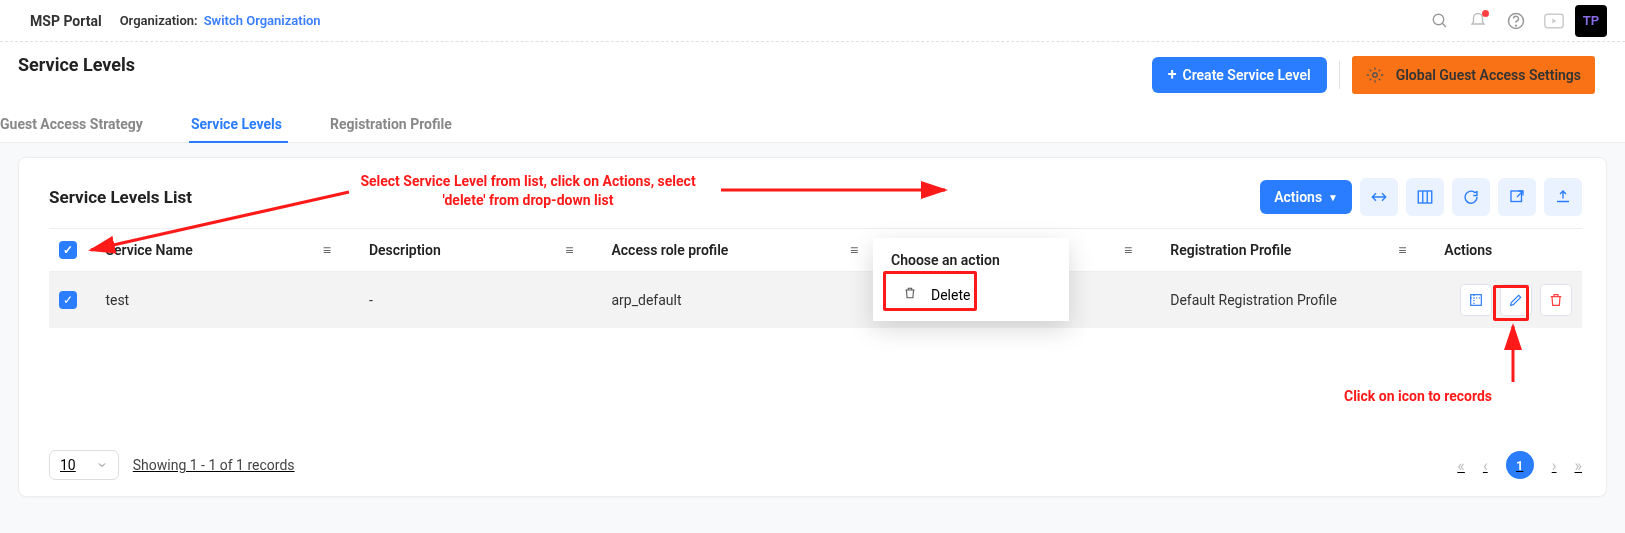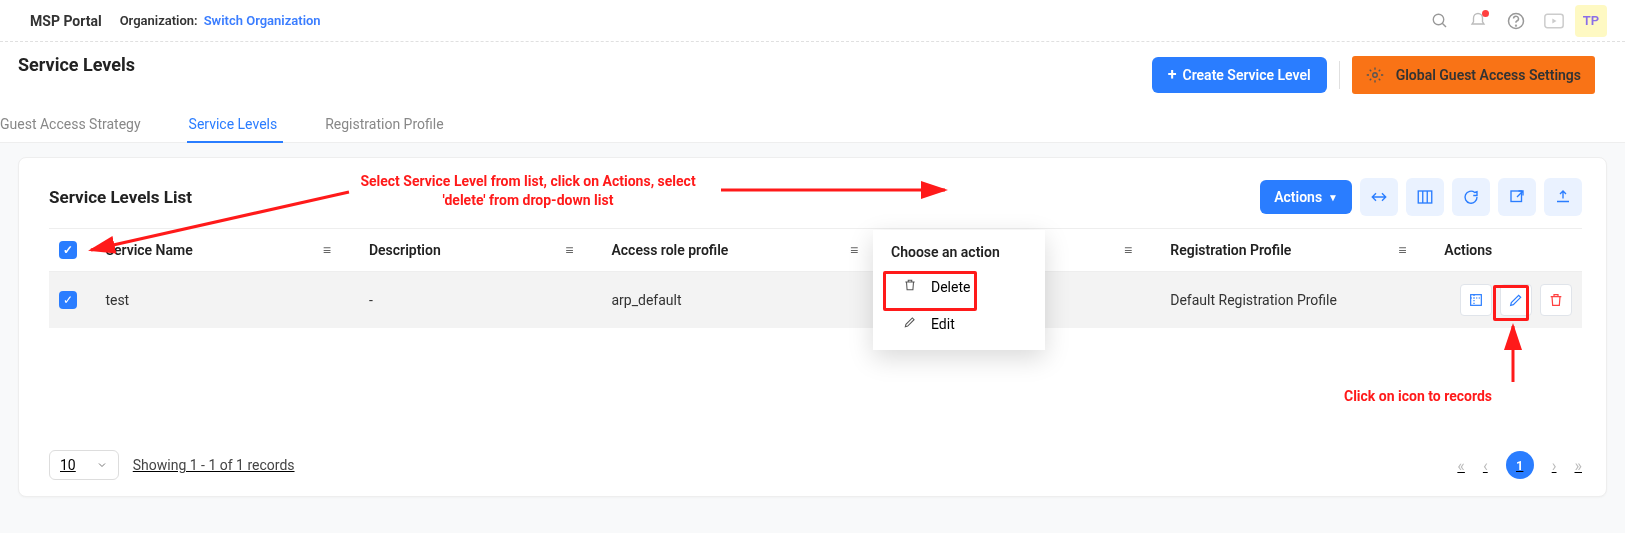--- a/index.html
+++ b/index.html
@@ -6,36 +6,36 @@
   body { background: #f8f9fa; width: 1625px; height: 533px; overflow: hidden; position: relative; }
   
   
   .topbar { background: #fff; border-bottom: 1px dashed #e0e0e0; height: 42px; display: flex; align-items: center; padding: 0 18px 0 30px; }
   .app-title { font-weight: 700; color: #333; font-size: 14px; margin-right: 18px; }
   .org-label { font-size: 13px; font-weight: 600; color: #333; margin-right: 6px; }
   .org-link { font-size: 13px; font-weight: 600; color: #3a7dff; cursor: pointer; }
   .topbar-spacer { flex: 1; }
   .topbar-icon { width: 34px; height: 34px; display: flex; align-items: center; justify-content: center; color: #999; margin-left: 4px; cursor: pointer; position: relative; }
   .dot-red { position: absolute; top: 6px; right: 6px; width: 7px; height: 7px; border-radius: 50%; background: #ff4040; }
-  .user-chip { width: 32px; height: 32px; border-radius: 4px; background: #fef9c3; color: #8a6ee8; display: flex; align-items: center; justify-content: center; font-size: 13px; font-weight: 600; margin-left: 4px;}
+  .user-chip { width: 32px; height: 32px; border-radius: 4px; background: #000000; color: #8a6ee8; display: flex; align-items: center; justify-content: center; font-size: 13px; font-weight: 600; margin-left: 4px;}
   
   
   .page-head { background: #fff; display: flex; align-items: flex-start; padding: 12px 30px 0 18px; }
   .page-head-left { flex: 1; }
   .page-title { font-size: 18px; font-weight: 700; color: #222; margin-bottom: 4px; }
   .breadcrumb { color: #888; font-size: 12px; }
   .page-head-right { display: flex; align-items: center; gap: 12px; padding-top: 2px; }
   .btn-primary { background: #2a7dff; color: #fff; border: none; border-radius: 6px; font-size: 14px; font-weight: 600; padding: 10px 16px; display: flex; align-items: center; gap: 6px; cursor: pointer; }
   .btn-primary .plus { font-size: 16px; line-height: 1; }
   .vsep { width: 1px; height: 28px; background: #e0e0e0; }
   .global-btn { display: flex; align-items: center; gap: 12px; background: #f97316; border-radius: 3px; padding: 10px 14px; color: #333; font-weight: 600; font-size: 14px; cursor: pointer; }
   
   
   .tabs { background: #fff; border-bottom: 1px solid #eee; display: flex; padding: 14px 0 0 0; gap: 0; }
-  .tab { padding: 8px 24px 10px 0; margin-right: 0; color: #888; font-size: 14px; font-weight: 400; cursor: pointer; position: relative; margin-left: 0;}
+  .tab { padding: 8px 24px 10px 0; margin-right: 0; color: #888; font-size: 14px; font-weight: 700; cursor: pointer; position: relative; margin-left: 0;}
   .tab:first-child { margin-left: 0; }
   .tab.active { color: #2a7dff; }
   .tab.active::after { content: ''; position: absolute; left: -2px; right: 18px; bottom: -1px; height: 2px; background: #2a7dff; }
   .tabs .tab:nth-child(2){ margin-left: 24px; }
   .tabs .tab:nth-child(3){ margin-left: 24px; }
   
   
   .card { background: #fff; border: 1px solid #eee; border-radius: 8px; margin: 14px 18px; box-shadow: 0 1px 2px rgba(0,0,0,0.03); position: relative; min-height: 340px;}
   
   
@@ -55,21 +55,21 @@
   .col-drag { color: #666; float: right; cursor: grab; padding-right: 18px;}
   tbody tr { background: #f3f3f3; }
   tbody td { padding: 12px 10px; font-size: 14px; color: #333; }
   .chk { width: 18px; height: 18px; border-radius: 4px; background: #2a7dff; display: inline-flex; align-items: center; justify-content: center; color: #fff; font-size: 12px; cursor: pointer; }
   .row-action { display: flex; gap: 8px; justify-content: flex-end; }
   .ic-sq { width: 32px; height: 32px; border-radius: 4px; background: #fff; border: 1px solid #e0e4ea; display: flex; align-items: center; justify-content: center; cursor: pointer; }
   .ic-sq.blue { color: #2a7dff; }
   .ic-sq.red { color: #ff4040; }
   
   
-  .dd { position: absolute; top: 72px; left: 854px; width: 172px; background: #fff; border-radius: 0; box-shadow: 0 8px 24px rgba(0,0,0,0.15); padding: 14px 0 8px 0; z-index: 10; }
+  .dd { position: absolute; top: 80px; left: 854px; width: 196px; background: #fff; border-radius: 0; box-shadow: 0 8px 24px rgba(0,0,0,0.15); padding: 14px 0 8px 0; z-index: 10; }
   .dd-title { font-size: 14px; font-weight: 600; padding: 0 18px 8px; color: #222; }
   .dd-item { display: flex; align-items: center; gap: 12px; padding: 10px 30px; font-size: 14px; cursor: pointer; }
   .dd-item-icon { width: 16px; color: #555; }
   
   
   .hl { position: absolute; border: 3px solid #ff1a1a; border-radius: 2px; pointer-events: none; z-index: 20; }
   .hl-delete-dd { top: 113px; left: 864px; width: 94px; height: 40px; }
   .hl-delete-row { top: 127px; left: 1474px; width: 36px; height: 36px; }
   .anno { position: absolute; color: #ff1a1a; font-weight: 700; font-size: 14px; z-index: 20; pointer-events: none; }
   .anno1 { top: 14px; left: 324px; text-align: center; width: 370px; line-height: 1.35; }
@@ -191,28 +191,20 @@
 
   <div class="dd">
     <div class="dd-title">Choose an action</div>
     <div class="dd-item">
       <span class="dd-item-icon">
         <svg width="14" height="14" viewBox="0 0 24 24" stroke="#555">
             <path d="M4 7h16M9 7V4h6v3M6 7l1 13h10l1-13"></path>
           </svg>
       </span>
       <span>Delete</span>
-    </div>
-    <div class="dd-item">
-      <span class="dd-item-icon">
-        <svg width="14" height="14" viewBox="0 0 24 24" stroke="#555">
-            <path d="M4 20l4-1 11-11-3-3L5 16z"></path>
-          </svg>
-      </span>
-      <span>Edit</span>
     </div>
   </div>
 
   <div class="hl hl-delete-dd"></div>
   <div class="hl hl-delete-row"></div>
 
   <div class="anno anno1">Select Service Level from list, click on Actions, select 'delete' from drop-down list</div>
   <div class="anno anno2">Click on icon to records</div>
 
   <svg class="arrow-svg" style="left:62px; top:28px;" width="270" height="80">

